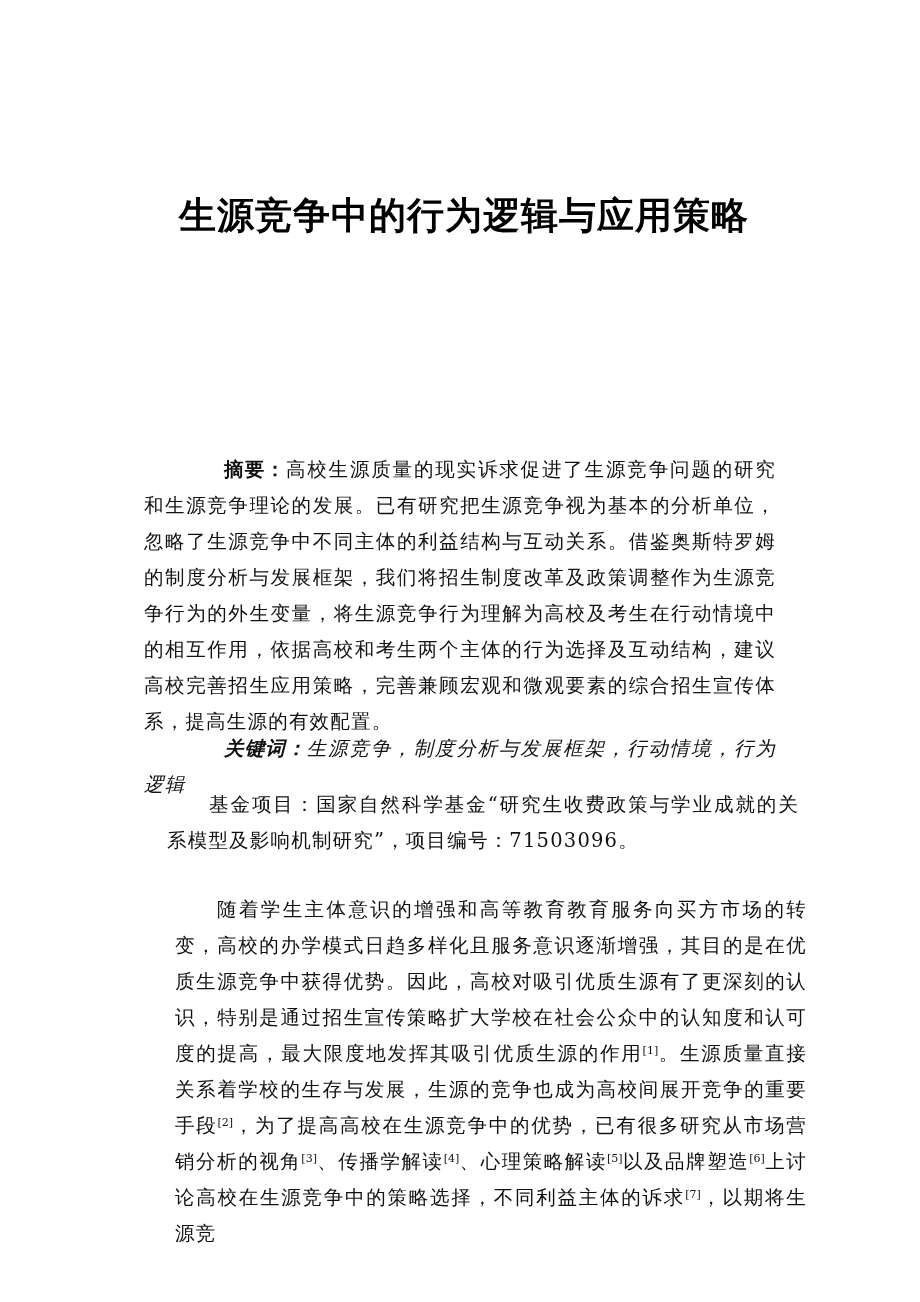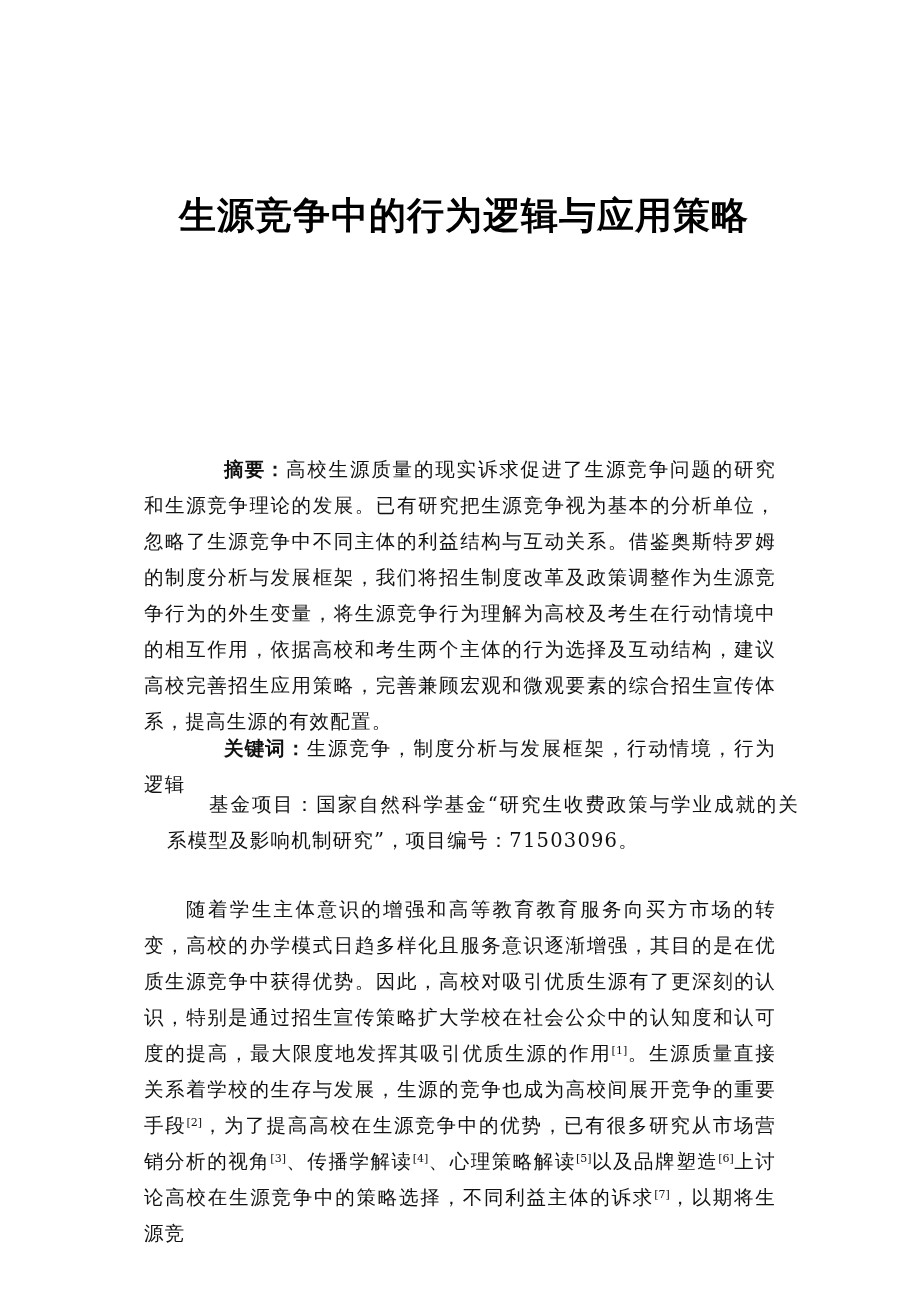--- a/index.html
+++ b/index.html
@@ -10,23 +10,23 @@
            letter-spacing:1px; color:#000; line-height:44px; }
   .t1 { top:194px; }
   .t2 { top:274px; }
   .body { position:absolute; left:140px; width:632px;
           font-family:"DejaVu Serif", serif; font-size:19.5px; line-height:36px;
           letter-spacing:1.2px; color:#111; text-align:justify; }
   .body p { margin:0; text-indent:42px; }
   .label { font-family:"DejaVu Sans", sans-serif; font-weight:bold; letter-spacing:0.5px;margin-left:38px; }
   sup { font-size:11px; vertical-align:top; position:relative; top:-3px; letter-spacing:0; }
   .abstract { top:452px; }
-  .keywords { top:731px; }
+  .keywords { top:731px;font-style:italic; }
   .fund { top:787px;margin-left:23px; }
-  .intro { top:892px; }
+  .intro { top:892px;margin-left:31px; }
 </style>
 </head>
 <body>
 
 <div class="page">
 
   <div class="title t1">生源竞争中的行为逻辑与应用策略</div>
 
   <div class="body abstract">
     <p><span class="label">摘要：</span><span>高校生源质量的现实诉求促进了生源竞争问题的研究和生源竞争理论的发展。已有研究把生源竞争视为基本的分析单位，忽略了生源竞争中不同主体的利益结构与互动关系。借鉴奥斯特罗姆的制度分析与发展框架，我们将招生制度改革及政策调整作为生源竞争行为的外生变量，将生源竞争行为理解为高校及考生在行动情境中的相互作用，依据高校和考生两个主体的行为选择及互动结构，建议高校完善招生应用策略，完善兼顾宏观和微观要素的综合招生宣传体系，提高生源的有效配置。</span></p>

